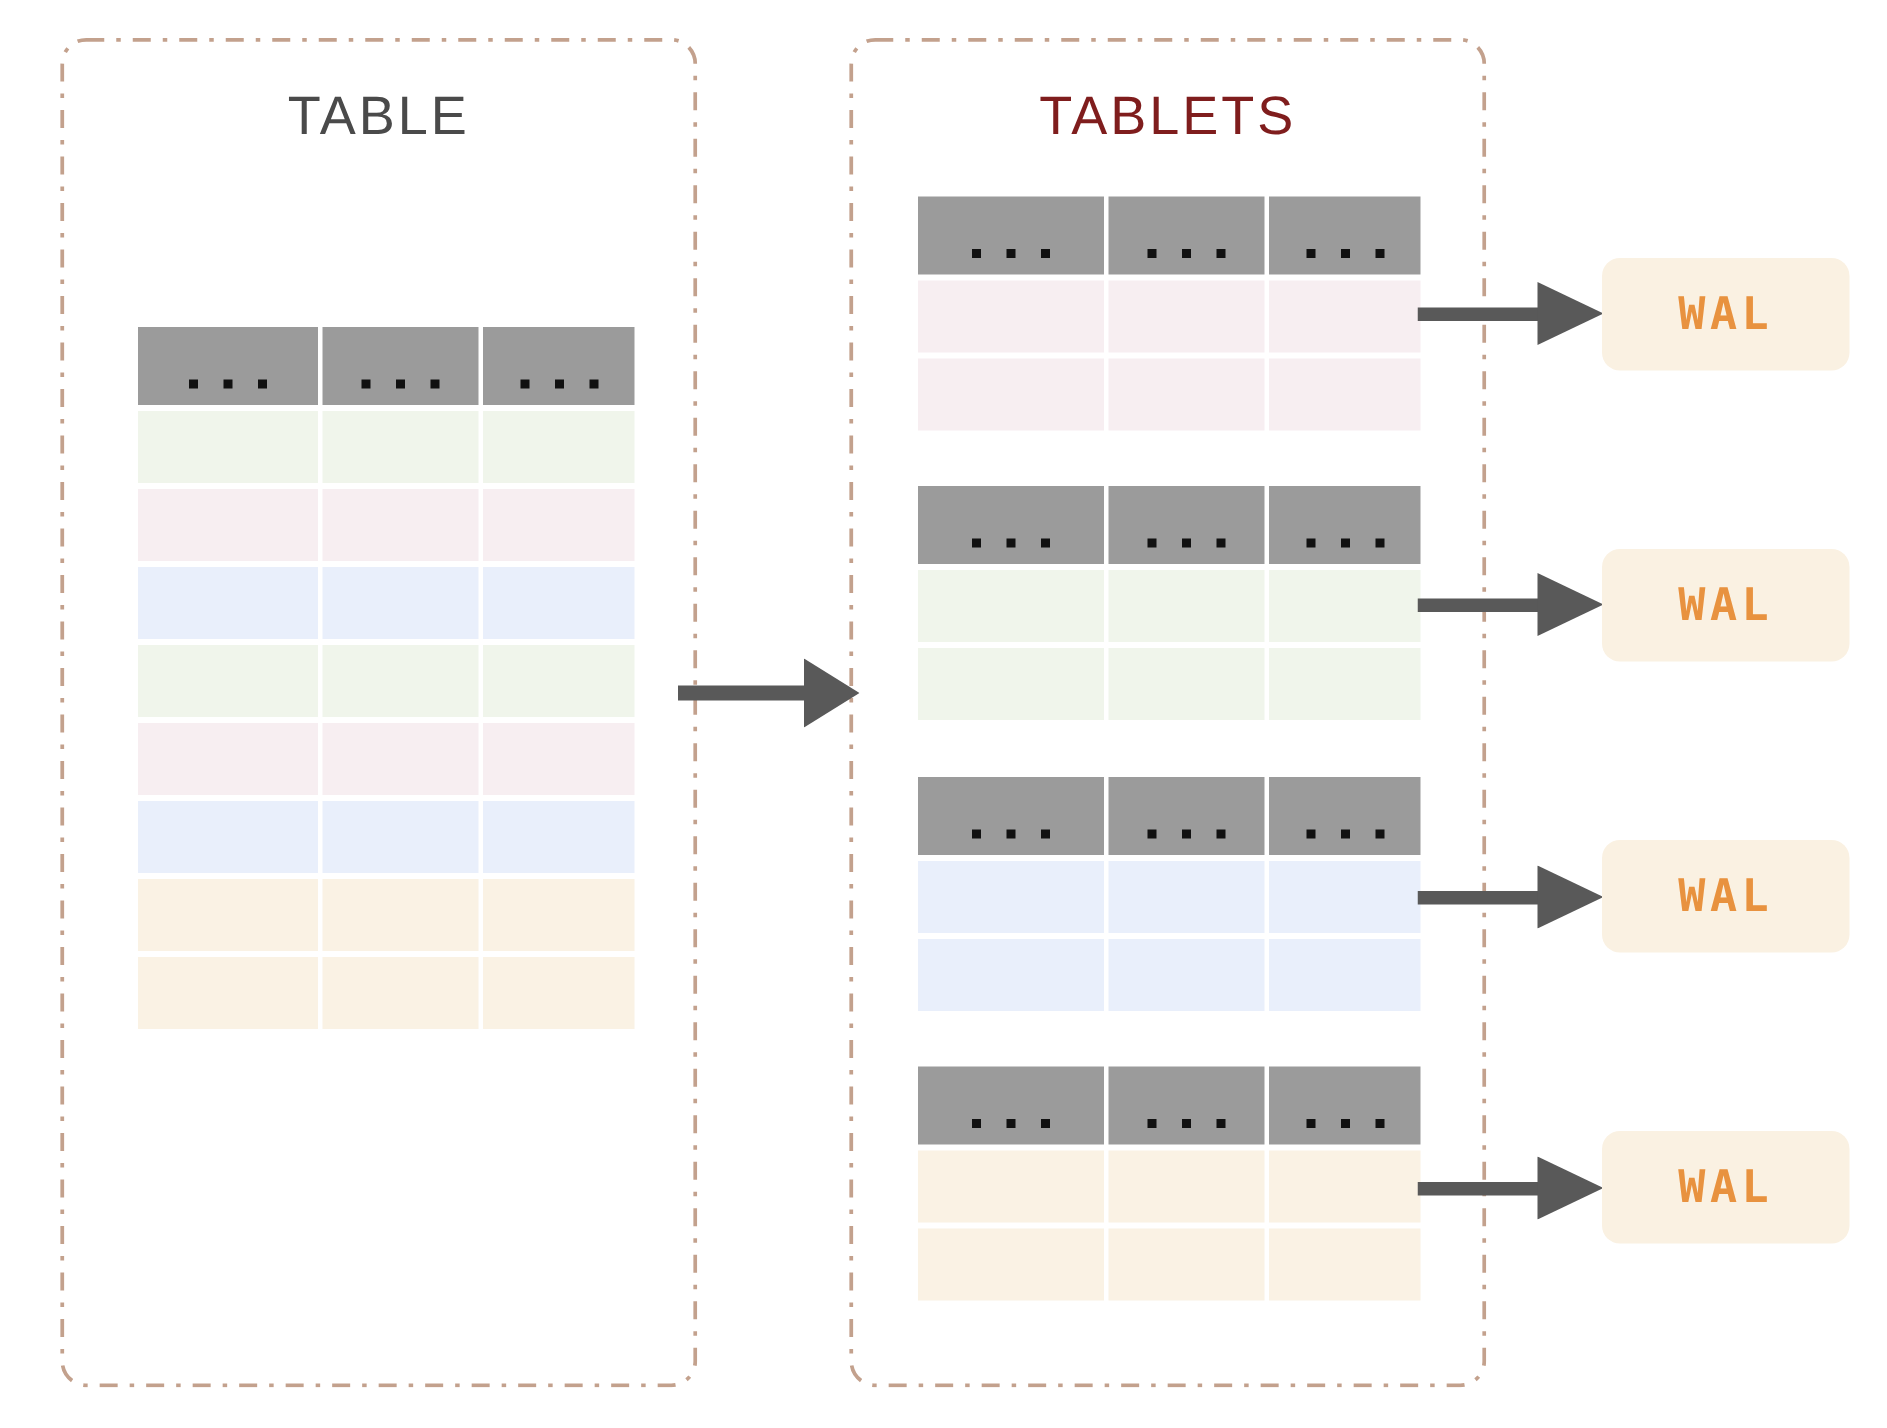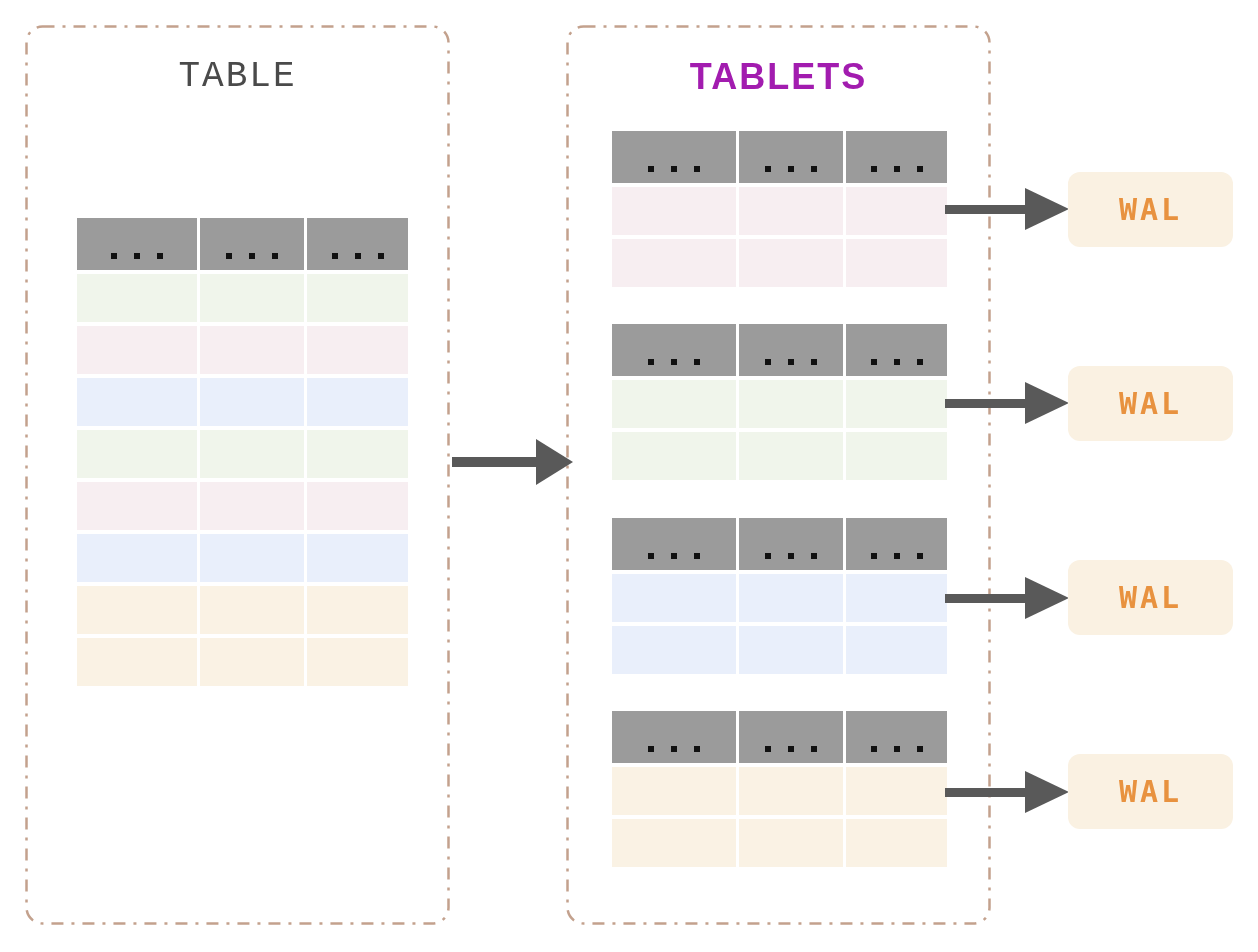--- a/index.html
+++ b/index.html
@@ -1,21 +1,21 @@
 <!DOCTYPE html>
 <html><head>
 <meta charset="utf-8">
 <style>
   html,body{margin:0;padding:0;background:#ffffff;}
   .stage{
     position:relative;width:1258px;height:952px;background:#ffffff;overflow:hidden;
     font-family:"Liberation Sans",sans-serif;
   }
   .panel{position:absolute;top:25px;width:425px;height:900px;}
-  .panel-left{left:25px;font-family:Liberation Mono, monospace;}
+  .panel-left{left:40px;}
   .panel-right{left:566px;}
   .border-svg{position:absolute;left:0;top:0;width:100%;height:100%;}
   .panel-title{
     position:absolute;top:31px;left:0;width:100%;
     text-align:center;font-size:36px;font-weight:400;letter-spacing:2px;
   }
   .mini-table{position:absolute;}
   .left-table{left:52px;top:193px;}
   .tablet{left:46px;}
   .tablet-0{top:106px;}
@@ -127,21 +127,21 @@
           <div class="t-cell" style="background: rgb(250, 242, 228);"></div>
           <div class="t-cell" style="background: rgb(250, 242, 228);"></div>
         </div>
       </div>
   </div>
 
   <div class="panel panel-right">
     <svg class="border-svg" viewBox="0 0 425 900">
       <rect x="1.5" y="1.5" width="422" height="897" rx="16" fill="none" stroke-width="2.5" stroke-dasharray="12 8 3 8" stroke="#c3a18d"></rect>
     </svg>
-    <div class="panel-title" style="color: #a21caf; font-weight: bold;">TABLETS</div>
+    <div class="panel-title" style="color: #7f1d1d;">TABLETS</div>
     <div class="mini-table tablet tablet-0">
         <div class="t-row">
           <div class="t-cell t-header" style="background: rgb(155, 155, 155);">
             <span class="dots">
               <i class="dot" style="background: rgb(17, 17, 17);"></i>
               <i class="dot" style="background: rgb(17, 17, 17);"></i>
               <i class="dot" style="background: rgb(17, 17, 17);"></i>
             </span>
           </div>
           <div class="t-cell t-header" style="background: rgb(155, 155, 155);">

